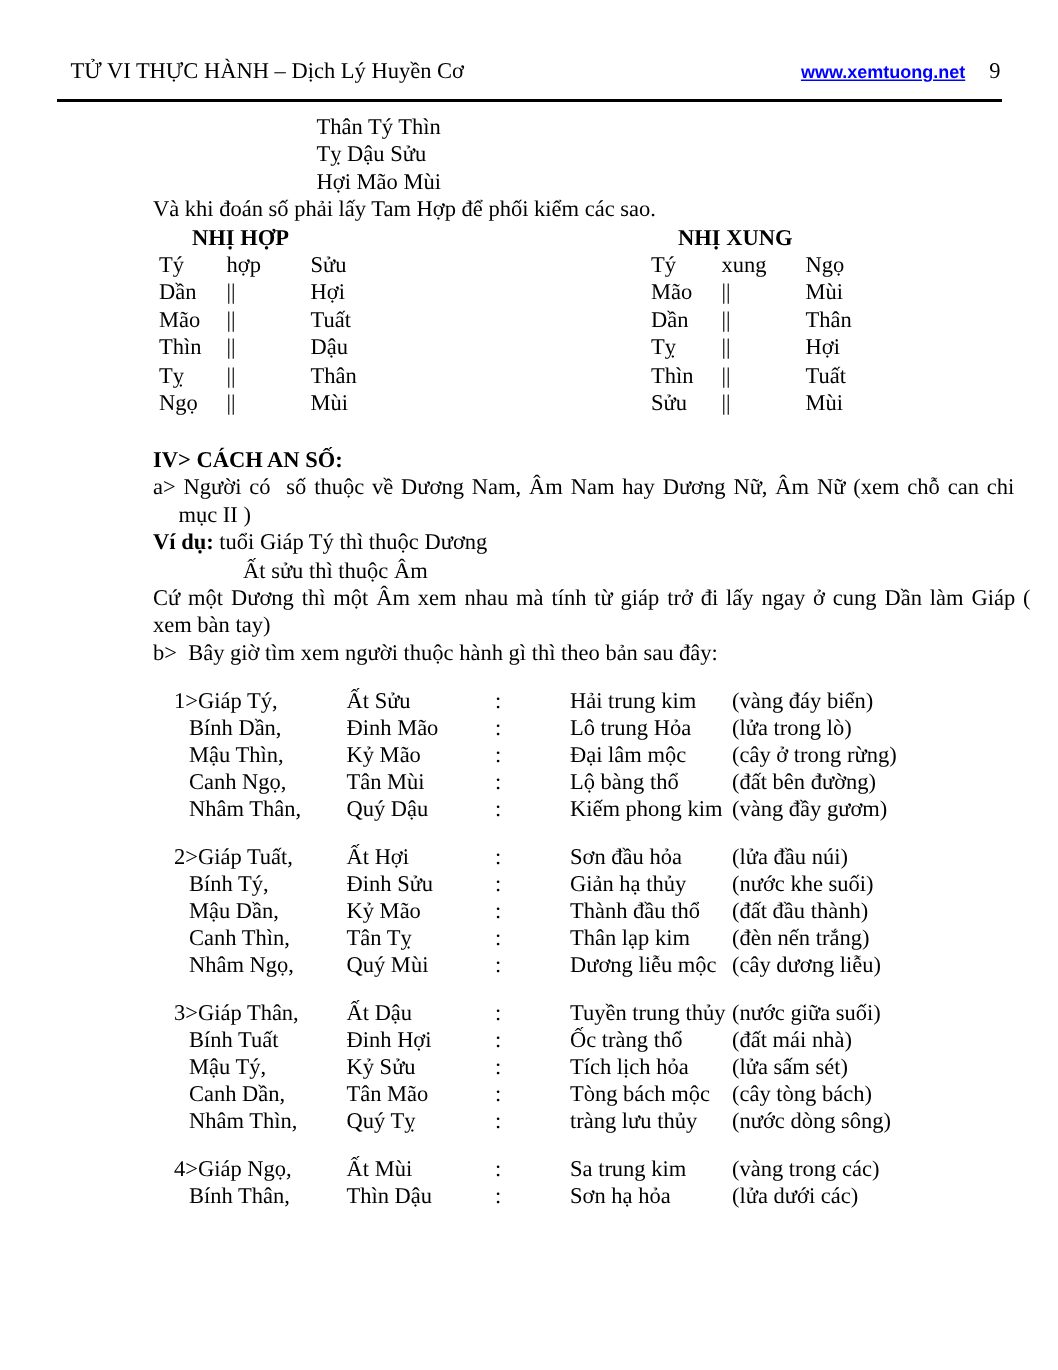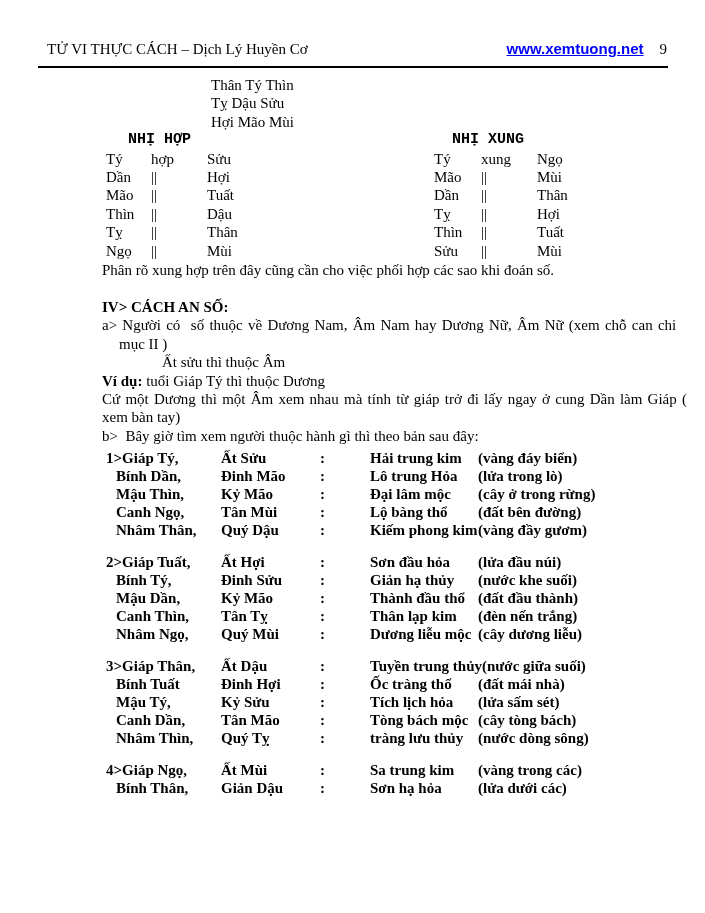--- a/index.html
+++ b/index.html
@@ -16,80 +16,81 @@
   .hdr{
     position:absolute;top:40px;left:47px;right:38px;
     display:flex;justify-content:space-between;align-items:baseline;
     white-space:pre;
   }
   .hdr-title{font-size:15px;}
   .hdr-right{display:flex;align-items:baseline;}
   .hdr-link{
     font-family:"Liberation Sans", sans-serif;
     font-weight:bold;
-    font-size:15px;
+    font-size:12px;
     text-decoration:underline;
     cursor:pointer;
   }
   .hdr-page{margin-left:16px;font-size:15px;}
   .rule{position:absolute;top:66px;left:38px;width:630px;height:2px;background:#000;}
   
   .bodyflow{position:absolute;top:76px;left:61px;right:20px;}
   .l{line-height:18.4px;white-space:pre;}
   .trio{padding-left:150px;}
   .ip{padding-left:41px;}
   .muc{padding-left:58px;}
   .atsuu{padding-left:101px;}
   .wsp{word-spacing:1.5px;}
   .blank{height:18.4px;}
   .bold{font-weight:bold;}
   
   .pairwrap{position:relative;height:130px;}
   .ptable{position:absolute;top:0;}
   .ptable.nhop{left:45px;}
   .ptable.nxung{left:373px;}
-  .ptitle{font-weight:bold;line-height:18.4px;white-space:pre;font-family:Liberation Mono, monospace;}
+  .ptitle{font-weight:bold;line-height:18.4px;white-space:pre;}
   .nhop .ptitle{padding-left:22px;}
   .nxung .ptitle{padding-left:18px;}
   .prow{display:flex;line-height:18.4px;white-space:pre;}
   .nhop .pc0{width:45px;}
   .nhop .pc1{width:56px;}
   .nxung .pc0{width:47px;}
   .nxung .pc1{width:56px;}
   
   .hanh{padding-left:41px;}
-  .hgroup{margin:4px;font-weight:bold;}
+  .hgroup{margin:14px;}
   .hgroup + .hgroup{margin-top:14px;}
   .hrow{display:flex;line-height:18px;white-space:pre;}
   .hc{display:inline-block;}
   .hc0{width:115px;box-sizing:border-box;}
   .cont .hc0{padding-left:10px;}
   .hc1{width:99px;}
   .hc2{width:50px;}
   .hc3{min-width:108px;}
 </style>
 </head>
 <body>
 
 <div class="page">
 
   <div class="hdr">
-    <span class="hdr-title">TỬ VI THỰC CÁCH – Dịch Lý Huyền Cơ</span>
+    <span class="hdr-title">TỬ VI THỰC HÀNH – Dịch Lý Huyền Cơ</span>
     <span class="hdr-right">
       <a class="hdr-link" style="color:#0000ff">www.xemtuong.net</a>
       <span class="hdr-page">9</span>
     </span>
   </div>
   <div class="rule"></div>
 
   <div class="bodyflow">
 
     <div class="l trio">Thân Tý Thìn</div>
     <div class="l trio">Tỵ Dậu Sửu</div>
     <div class="l trio">Hợi Mão Mùi</div>
+    <div class="l ip">Và khi đoán số phải lấy Tam Hợp để phối kiểm các sao.</div>
 
     <div class="pairwrap">
       <div class="ptable nhop">
         <div class="ptitle">NHỊ HỢP</div>
       <div class="prow"><span class="pc pc0">Tý</span><span class="pc pc1">hợp</span><span class="pc pc2">Sửu</span></div>
           <div class="prow"><span class="pc pc0">Dần</span><span class="pc pc1">||</span><span class="pc pc2">Hợi</span></div>
           <div class="prow"><span class="pc pc0">Mão</span><span class="pc pc1">||</span><span class="pc pc2">Tuất</span></div>
           <div class="prow"><span class="pc pc0">Thìn</span><span class="pc pc1">||</span><span class="pc pc2">Dậu</span></div>
           <div class="prow"><span class="pc pc0">Tỵ</span><span class="pc pc1">||</span><span class="pc pc2">Thân</span></div>
           <div class="prow"><span class="pc pc0">Ngọ</span><span class="pc pc1">||</span><span class="pc pc2">Mùi</span></div>
@@ -98,28 +99,27 @@
         <div class="ptitle">NHỊ XUNG</div>
       <div class="prow"><span class="pc pc0">Tý</span><span class="pc pc1">xung</span><span class="pc pc2">Ngọ</span></div>
           <div class="prow"><span class="pc pc0">Mão</span><span class="pc pc1">||</span><span class="pc pc2">Mùi</span></div>
           <div class="prow"><span class="pc pc0">Dần</span><span class="pc pc1">||</span><span class="pc pc2">Thân</span></div>
           <div class="prow"><span class="pc pc0">Tỵ</span><span class="pc pc1">||</span><span class="pc pc2">Hợi</span></div>
           <div class="prow"><span class="pc pc0">Thìn</span><span class="pc pc1">||</span><span class="pc pc2">Tuất</span></div>
           <div class="prow"><span class="pc pc0">Sửu</span><span class="pc pc1">||</span><span class="pc pc2">Mùi</span></div>
         </div>
     </div>
 
-    <div class="l ip">Phân rõ xung hợp trên đây cũng cần cho việc phối hợp các sao khi đoán số.</div>
     <div class="blank"></div>
 
     <div class="l ip bold">IV&gt; CÁCH AN SỐ:</div>
     <div class="l ip wsp">a&gt; Người có  số thuộc về Dương Nam, Âm Nam hay Dương Nữ, Âm Nữ (xem chỗ can chi</div>
     <div class="l muc">mục II )</div>
+    <div class="l ip"><b>Ví dụ:</b><span> tuổi Giáp Tý thì thuộc Dương</span></div>
     <div class="l atsuu">Ất sửu thì thuộc Âm</div>
-    <div class="l ip"><b>Ví dụ:</b><span> tuổi Giáp Tý thì thuộc Dương</span></div>
     <div class="l ip wsp">Cứ một Dương thì một Âm xem nhau mà tính từ giáp trở đi lấy ngay ở cung Dần làm Giáp (</div>
     <div class="l ip">xem bàn tay)</div>
     <div class="l ip">b&gt;  Bây giờ tìm xem người thuộc hành gì thì theo bản sau đây:</div>
 
     <div class="hanh">
         <div class="hgroup">
           <div class="hrow"><span class="hc hc0">1&gt;Giáp Tý,</span><span class="hc hc1">Ất Sửu</span><span class="hc hc2">:</span><span class="hc hc3">Hải trung kim</span><span class="hc hc4">(vàng đáy biển)</span></div>
           <div class="hrow cont"><span class="hc hc0">Bính Dần,</span><span class="hc hc1">Đinh Mão</span><span class="hc hc2">:</span><span class="hc hc3">Lô trung Hỏa</span><span class="hc hc4">(lửa trong lò)</span></div>
           <div class="hrow cont"><span class="hc hc0">Mậu Thìn,</span><span class="hc hc1">Kỷ Mão</span><span class="hc hc2">:</span><span class="hc hc3">Đại lâm mộc</span><span class="hc hc4">(cây ở trong rừng)</span></div>
           <div class="hrow cont"><span class="hc hc0">Canh Ngọ,</span><span class="hc hc1">Tân Mùi</span><span class="hc hc2">:</span><span class="hc hc3">Lộ bàng thổ</span><span class="hc hc4">(đất bên đường)</span></div>
@@ -134,18 +134,18 @@
         </div>
         <div class="hgroup">
           <div class="hrow"><span class="hc hc0">3&gt;Giáp Thân,</span><span class="hc hc1">Ất Dậu</span><span class="hc hc2">:</span><span class="hc hc3">Tuyền trung thủy</span><span class="hc hc4">(nước giữa suối)</span></div>
           <div class="hrow cont"><span class="hc hc0">Bính Tuất</span><span class="hc hc1">Đinh Hợi</span><span class="hc hc2">:</span><span class="hc hc3">Ốc tràng thổ</span><span class="hc hc4">(đất mái nhà)</span></div>
           <div class="hrow cont"><span class="hc hc0">Mậu Tý,</span><span class="hc hc1">Kỷ Sửu</span><span class="hc hc2">:</span><span class="hc hc3">Tích lịch hỏa</span><span class="hc hc4">(lửa sấm sét)</span></div>
           <div class="hrow cont"><span class="hc hc0">Canh Dần,</span><span class="hc hc1">Tân Mão</span><span class="hc hc2">:</span><span class="hc hc3">Tòng bách mộc</span><span class="hc hc4">(cây tòng bách)</span></div>
           <div class="hrow cont"><span class="hc hc0">Nhâm Thìn,</span><span class="hc hc1">Quý Tỵ</span><span class="hc hc2">:</span><span class="hc hc3">tràng lưu thủy</span><span class="hc hc4">(nước dòng sông)</span></div>
         </div>
         <div class="hgroup">
           <div class="hrow"><span class="hc hc0">4&gt;Giáp Ngọ,</span><span class="hc hc1">Ất Mùi</span><span class="hc hc2">:</span><span class="hc hc3">Sa trung kim</span><span class="hc hc4">(vàng trong các)</span></div>
-          <div class="hrow cont"><span class="hc hc0">Bính Thân,</span><span class="hc hc1">Giản Dậu</span><span class="hc hc2">:</span><span class="hc hc3">Sơn hạ hỏa</span><span class="hc hc4">(lửa dưới các)</span></div>
+          <div class="hrow cont"><span class="hc hc0">Bính Thân,</span><span class="hc hc1">Thìn Dậu</span><span class="hc hc2">:</span><span class="hc hc3">Sơn hạ hỏa</span><span class="hc hc4">(lửa dưới các)</span></div>
         </div>
       </div>
 
   </div>
 </div>
 
 </body></html>

